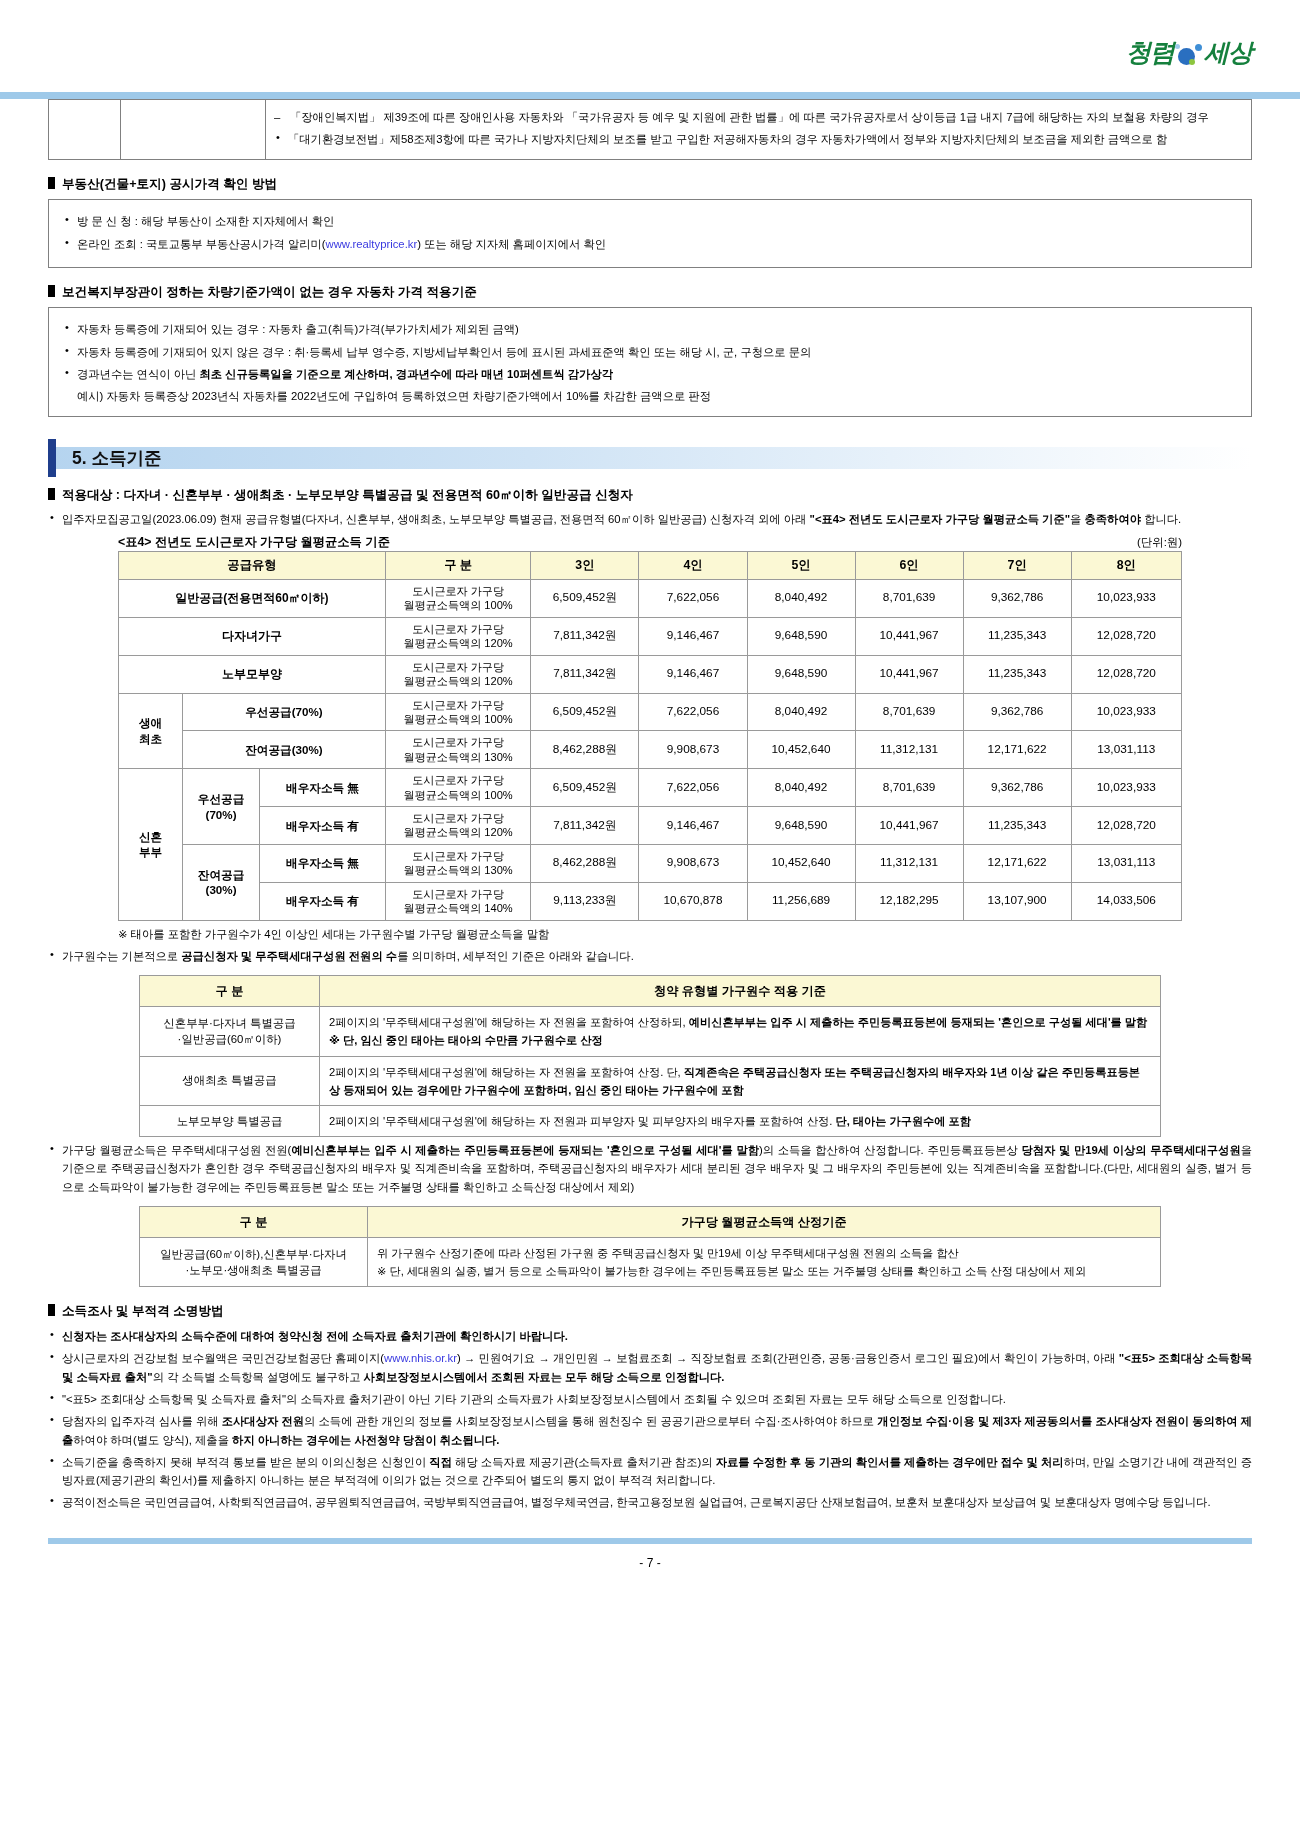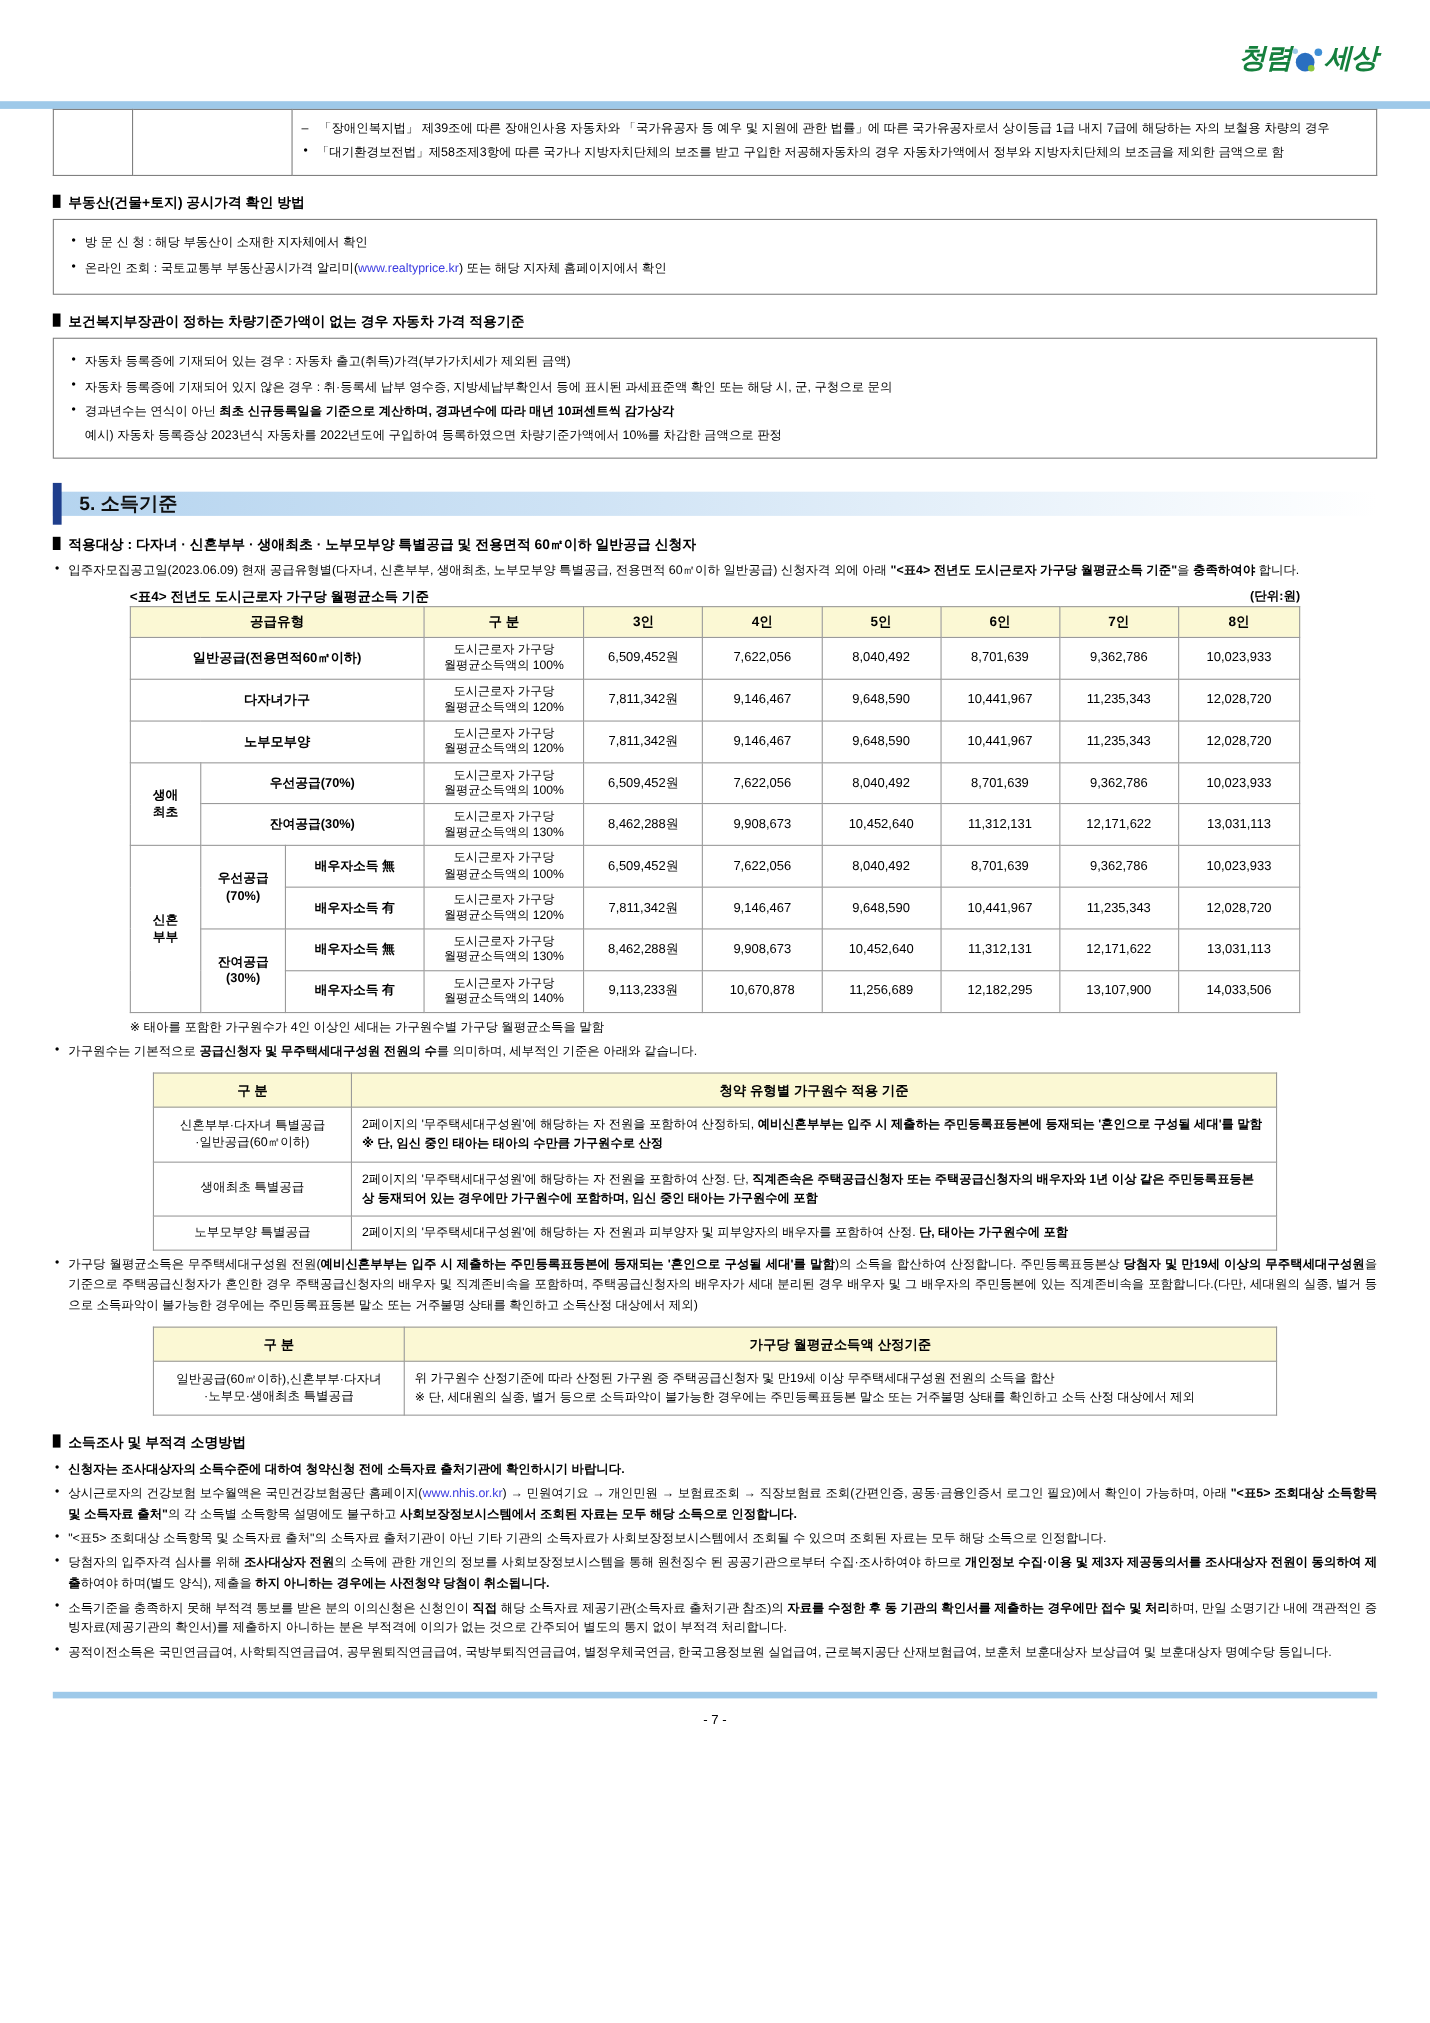--- a/index.html
+++ b/index.html
@@ -76,21 +76,21 @@
   ul.dash > li::before { content:"\2013"; position:absolute; left:0; top:0; }
 
   .noind { padding-left:14px; line-height:1.62; }
   .link { color:#3a3ae0; text-decoration:none; }
 
   
   .tbl-cap {
     display:flex; justify-content:space-between; align-items:flex-end;
     font-size:12.3px; font-weight:bold; margin:16px 0 5px 0;
   }
-  .tbl-cap .unit { font-weight:bold; font-size:11.4px; }
+  .tbl-cap .unit { font-weight:normal; font-size:11.4px; }
 
   
   table.data {
     border-collapse:collapse; width:1064px; margin:0 auto; table-layout:fixed;
     font-size:11.2px;
   }
   table.data th, table.data td {
     border:1px solid #9a9a9a; text-align:center; vertical-align:middle;
     padding:4px 3px; line-height:1.35;
   }

